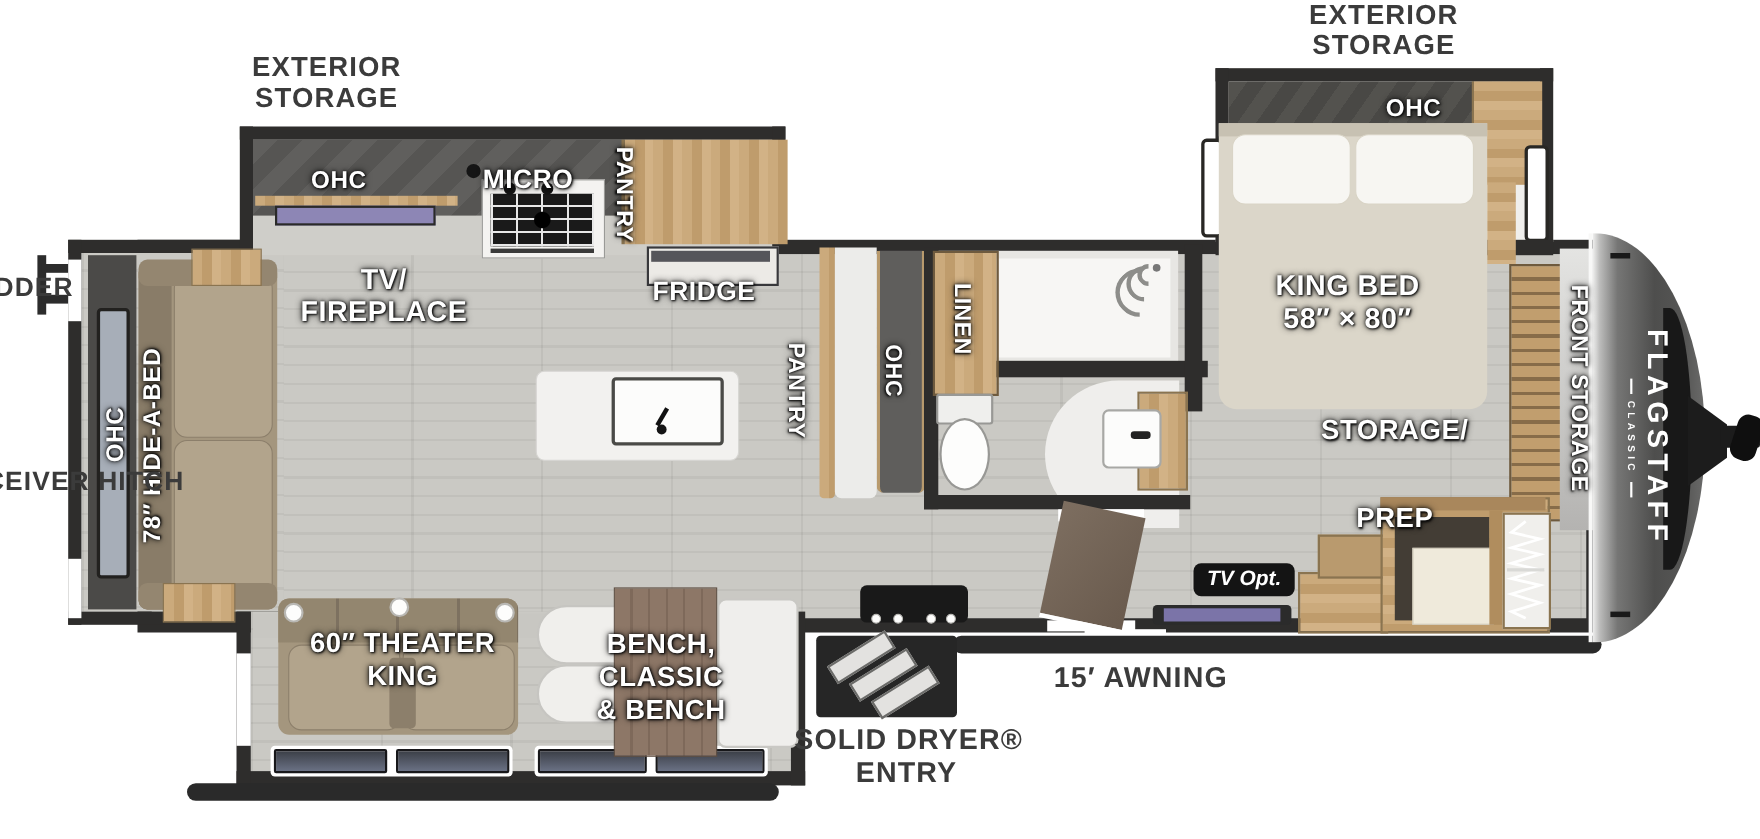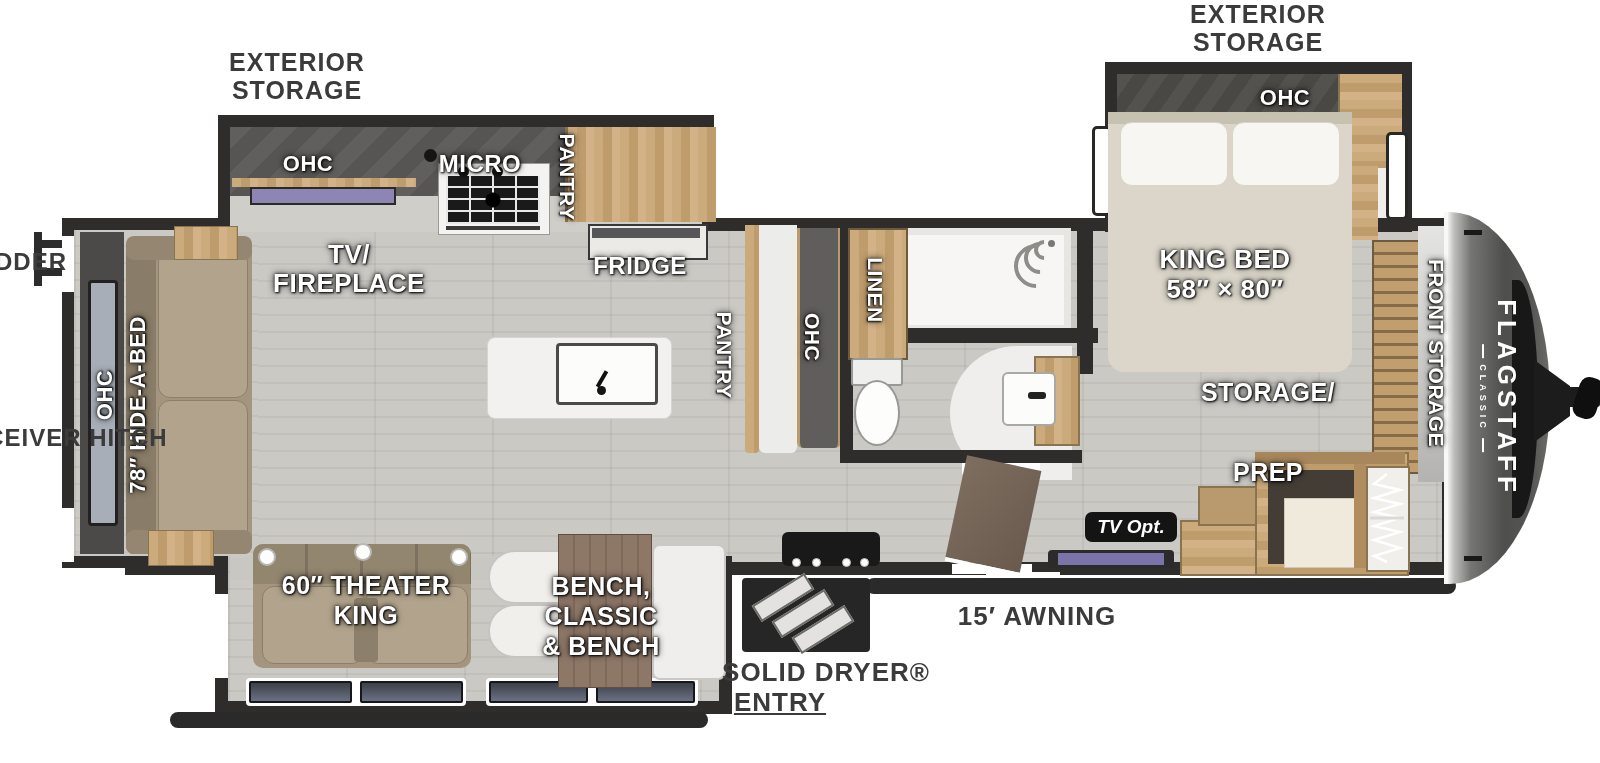--- a/index.html
+++ b/index.html
@@ -233,17 +233,17 @@
   <div class="lbl s25" style="left:1268px;top:456px;margin-top:16px;">PREP</div>
   <div class="lbl s21 r90" style="left:1436px;top:353px;">FRONT STORAGE</div>
 
   <div class="xlbl s25" style="left:297px;top:62px;">EXTERIOR</div>
   <div class="xlbl s25" style="left:297px;top:90px;">STORAGE</div>
   <div class="xlbl s25" style="left:1258px;top:14px;">EXTERIOR</div>
   <div class="xlbl s25" style="left:1258px;top:42px;">STORAGE</div>
   <div class="xlbl s24 r270" style="left:14px;top:262px;">LADDER</div>
   <div class="xlbl s24 r270" style="left:42px;top:438px;">2″ RECEIVER HITCH</div>
   <div class="xlbl s26" style="left:826px;top:672px;">SOLID DRYER®</div>
-  <div class="xlbl s26" style="left:780px;top:702px;text-decoration:underline;">ENTRY</div>
+  <div class="xlbl s26" style="left:824px;top:702px;">ENTRY</div>
   <div class="xlbl s26" style="left:470px;top:792px;">10′ AWNING</div>
   <div class="xlbl s26" style="left:1037px;top:616px;">15′ AWNING</div>
 
 </div>
 
 </body></html>

